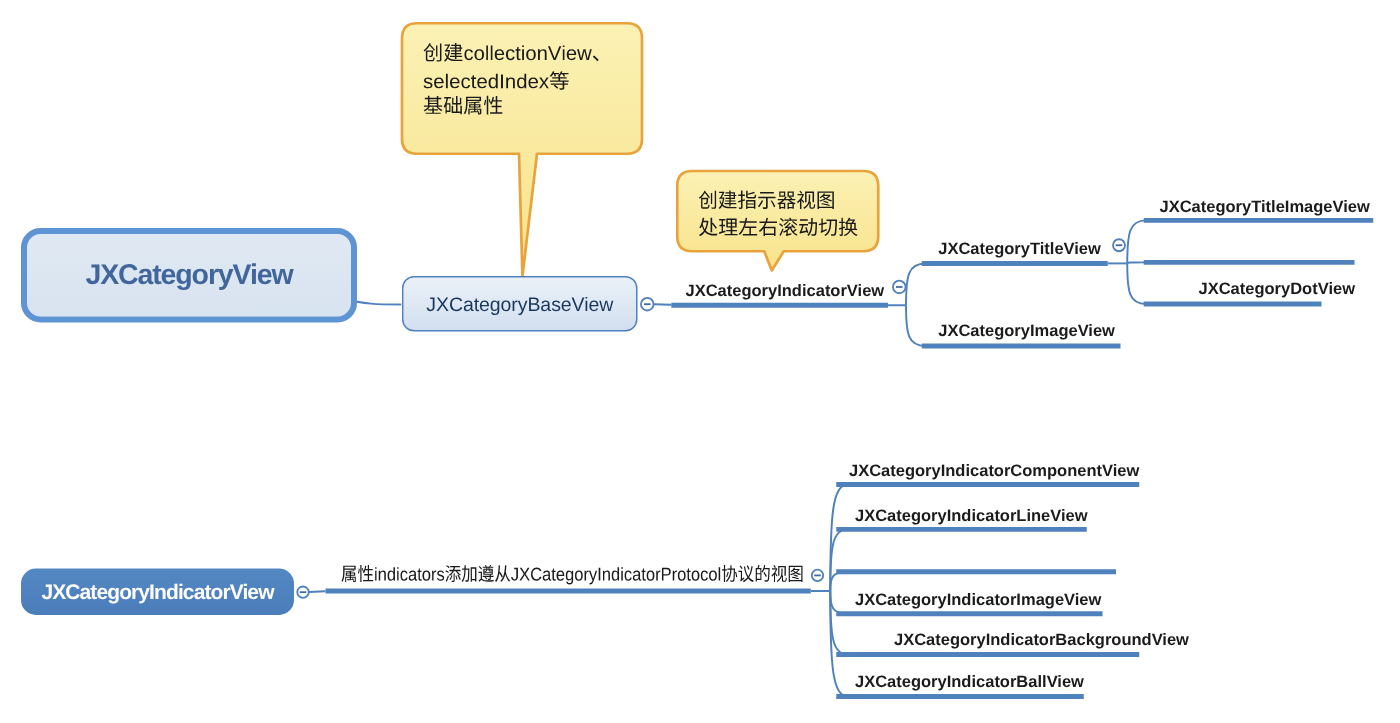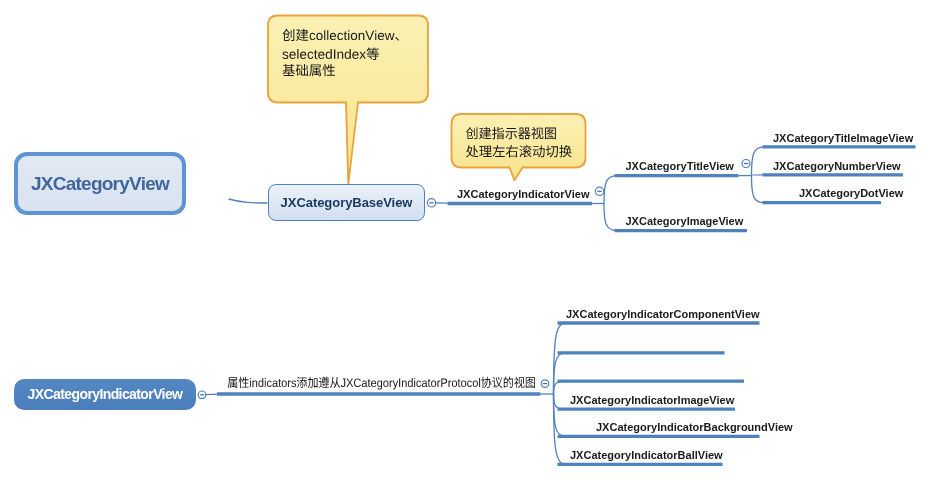--- a/index.html
+++ b/index.html
@@ -6,22 +6,22 @@
   #stage{position:relative;width:933px;height:482px;background:#fff;overflow:hidden;
          font-family:"Liberation Sans",sans-serif;}
   #diagram-svg{position:absolute;left:0;top:0;}
   .thin{fill:none;stroke:#4F81BD;stroke-width:1.3;}
   .ul{stroke:#4F81BD;stroke-width:3.3;}
   .callout{fill:url(#gcallout);stroke:#E9A33C;stroke-width:1.8;stroke-linejoin:round;}
   .glyph{fill:#1B1B1B;stroke:none;}
   .cbtn{fill:#fff;stroke:#4F81BD;stroke-width:1.2;}
   .cminus{stroke:#44699E;stroke-width:1.2;}
   .lbl{position:absolute;font-size:11px;line-height:16px;color:#1B1B1B;white-space:nowrap;font-weight:bold;}
-  .box{position:absolute;box-sizing:border-box;display:flex;align-items:center;justify-content:center;white-space:nowrap;font-weight:bold;}
-  #root-box{left:14px;top:152px;width:172px;height:63px;border:4.6px solid #5E93D4;border-radius:13px;
+  .box{position:absolute;box-sizing:border-box;display:flex;align-items:center;justify-content:center;white-space:nowrap;}
+  #root-box{left:14px;top:152px;width:224px;height:63px;border:4.6px solid #5E93D4;border-radius:13px;
             background:linear-gradient(#E0E9F3,#D8E3F0);color:#41669B;font-weight:bold;font-size:19px;letter-spacing:-0.75px;}
   #base-box{left:268px;top:184px;width:157px;height:36.5px;border:1.9px solid #4F81BD;border-radius:8px;
             background:linear-gradient(#EBF1F8,#D2DFF0);color:#17375E;font-size:13px;letter-spacing:-0.05px;}
   #bottom-root-box{left:14px;top:378.5px;width:182px;height:31.5px;border-radius:10px;
             background:linear-gradient(#5488C3,#4A7DBA);color:#fff;font-weight:bold;font-size:14px;letter-spacing:-0.6px;}
   .hidden-cjk{position:absolute;color:transparent;font-size:13px;white-space:nowrap;pointer-events:none;}
 </style>
 </head>
 <body>
 
@@ -100,23 +100,23 @@
     <span>JXCategoryBaseView</span>
   </div>
   <div class="box" id="bottom-root-box">
     <span>JXCategoryIndicatorView</span>
   </div>
 
 <div class="lbl" style="left:457px;top:186.2px">JXCategoryIndicatorView</div>
 <div class="lbl" style="left:625.5px;top:158.3px">JXCategoryTitleView</div>
 <div class="lbl" style="left:625.5px;top:213.3px">JXCategoryImageView</div>
 <div class="lbl" style="left:773px;top:129.6px">JXCategoryTitleImageView</div>
-<div class="lbl" style="left:773px;top:157.6px">JXCategoryNumberView</div>
 <div class="lbl" style="left:799px;top:185.4px">JXCategoryDotView</div>
 <div class="lbl" style="left:566px;top:305.7px">JXCategoryIndicatorComponentView</div>
+<div class="lbl" style="left:570px;top:335.6px">JXCategoryIndicatorLineView</div>
 <div class="lbl" style="left:570px;top:391.9px">JXCategoryIndicatorImageView</div>
 <div class="lbl" style="left:596px;top:419.0px">JXCategoryIndicatorBackgroundView</div>
 <div class="lbl" style="left:570px;top:447.0px">JXCategoryIndicatorBallView</div>
 
   <div class="hidden-cjk" style="left:282px;top:29px">创建collectionView、</div>
   <div class="hidden-cjk" style="left:282px;top:48px">selectedIndex等</div>
   <div class="hidden-cjk" style="left:282px;top:66px">基础属性</div>
   <div class="hidden-cjk" style="left:465px;top:127px">创建指示器视图</div>
   <div class="hidden-cjk" style="left:465px;top:145px">处理左右滚动切换</div>
   <div class="hidden-cjk" style="left:227px;top:377px;font-size:16px">属性indicators添加遵从JXCategoryIndicatorProtocol协议的视图</div>

